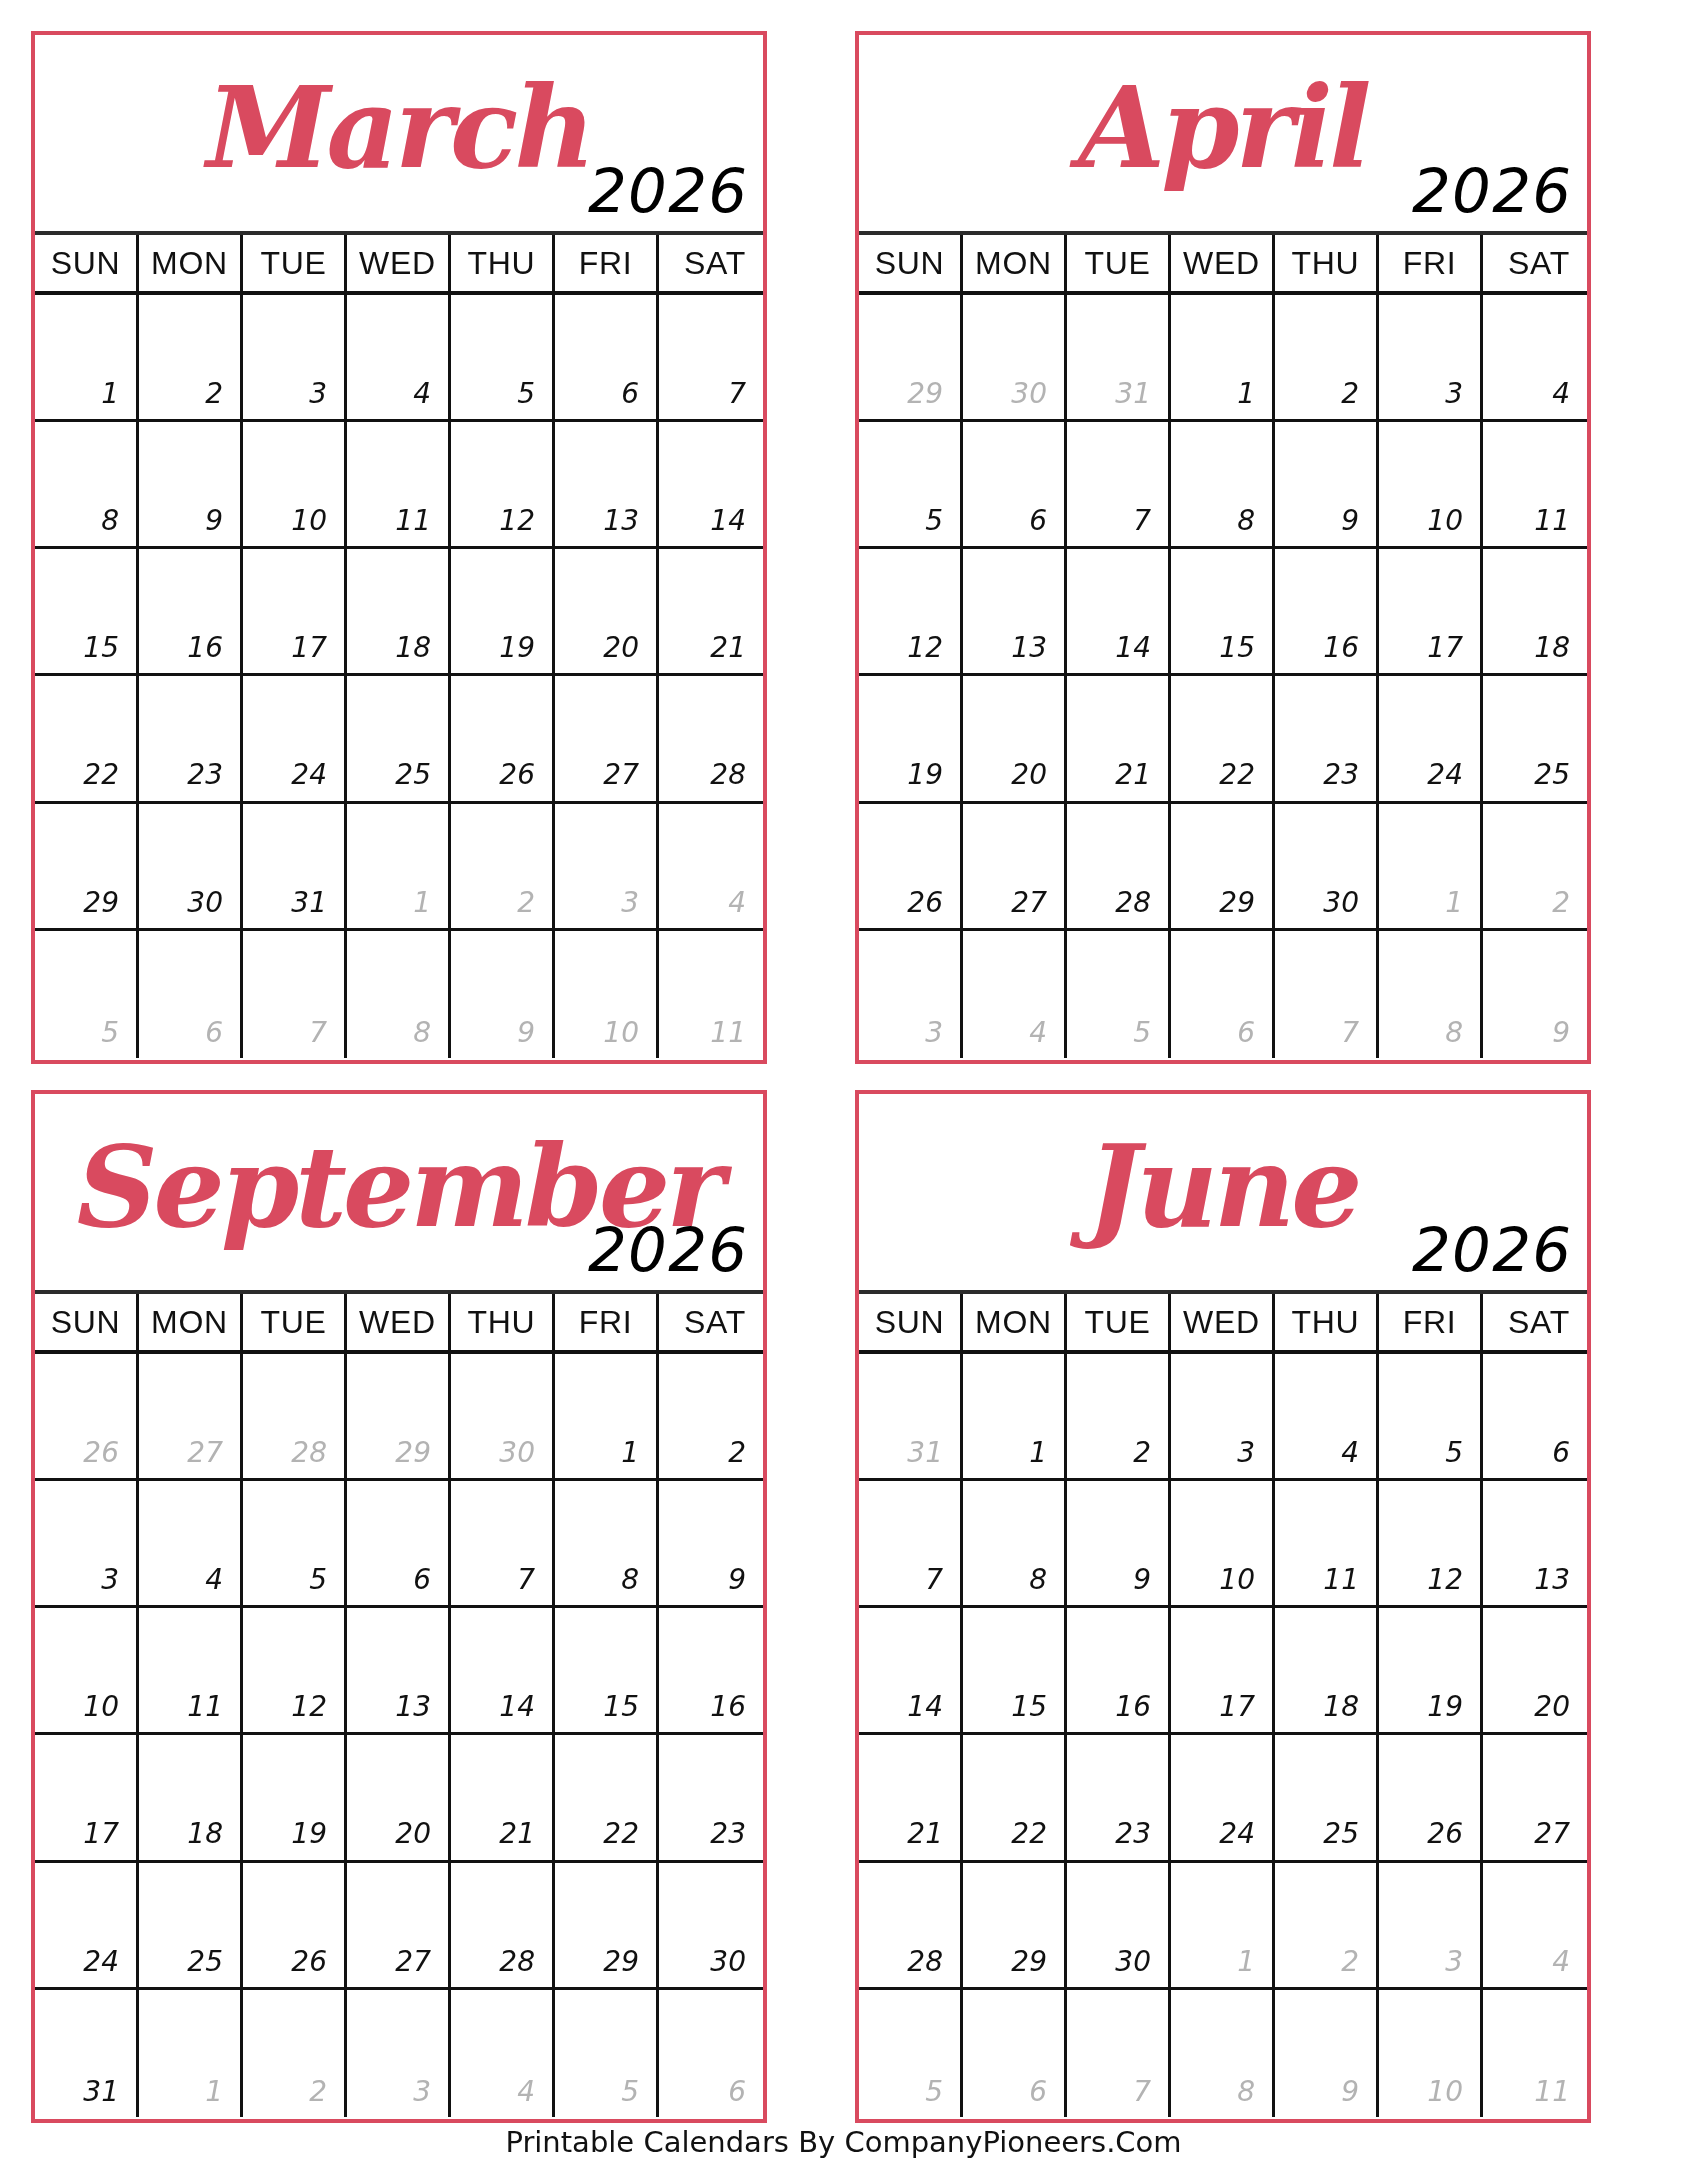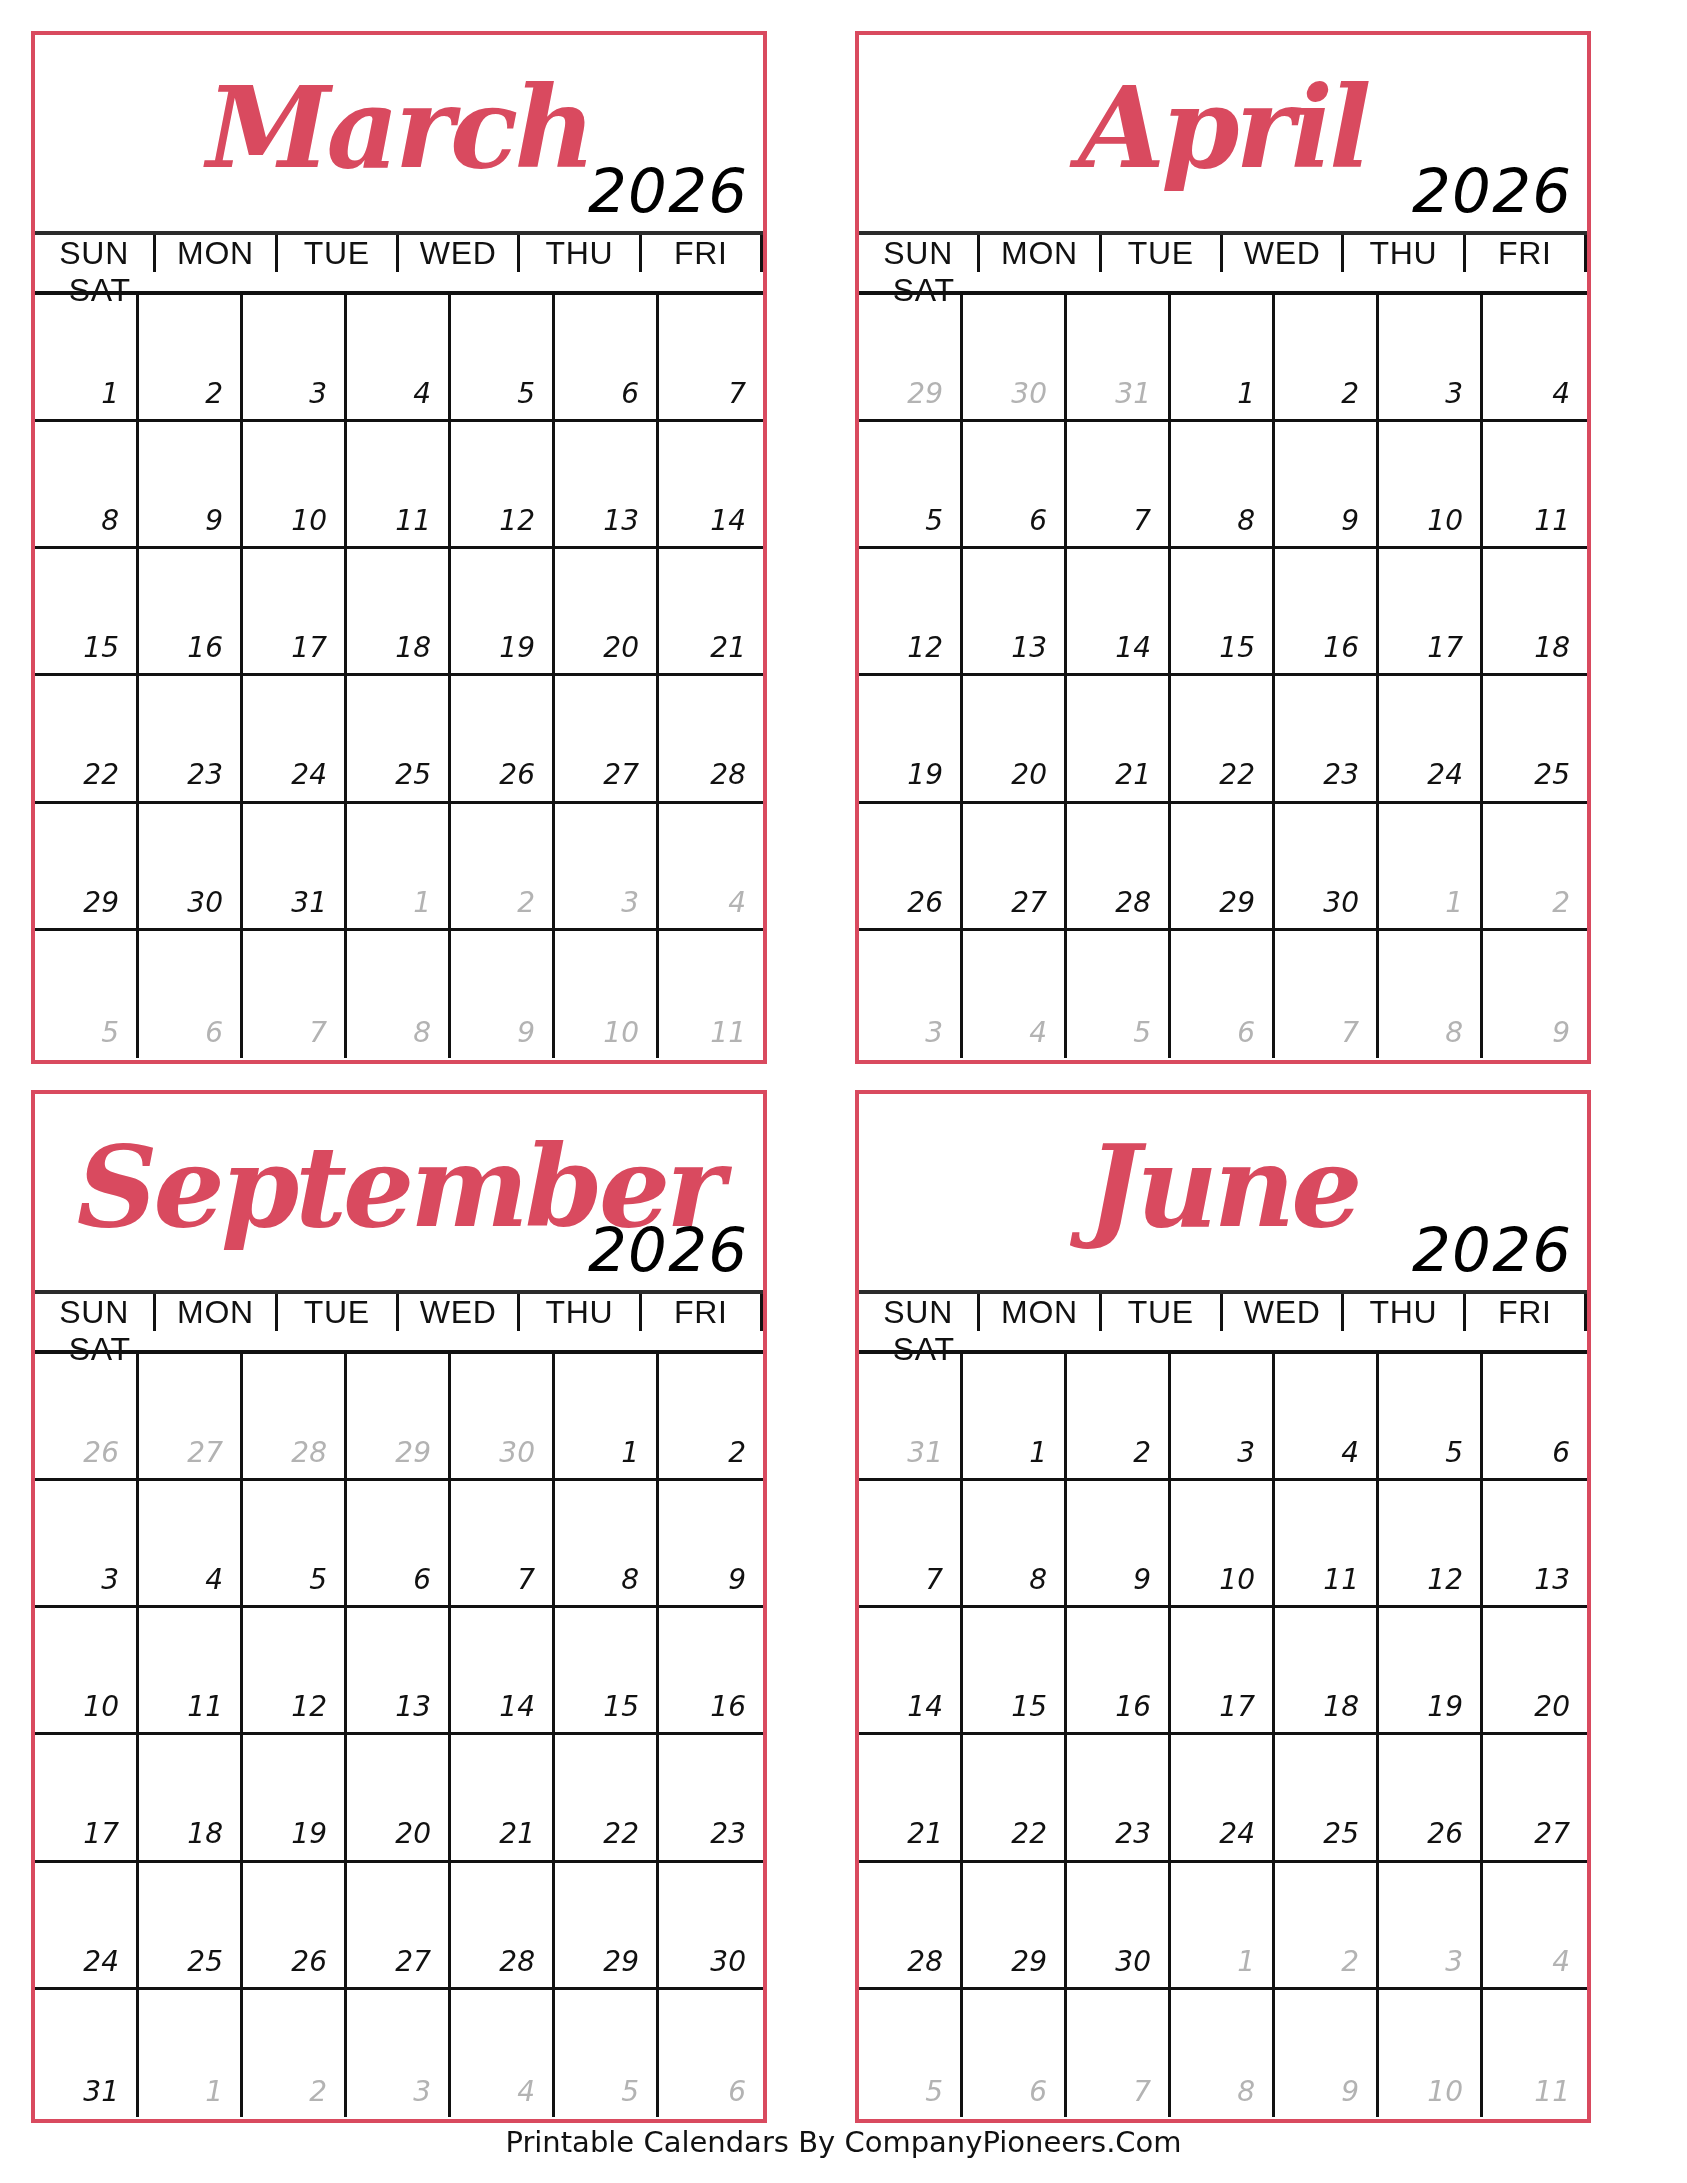--- a/index.html
+++ b/index.html
@@ -17,21 +17,21 @@
     position:absolute; left:0; right:0; top:26.5px; text-align:center;
     font-family:"DejaVu Serif", serif; font-style:italic; font-weight:bold;
     font-size:112px; color:#d94a5f; letter-spacing:-4px; line-height:132px;
   }
   .year {
     position:absolute; right:14.6px; top:123px;
     font-family:"DejaVu Sans", sans-serif; font-size:61px; color:#000000;
     letter-spacing:1.3px; line-height:66px; font-style:italic;
   }
   .dow-row {
-    display:grid; grid-template-columns:repeat(6, 1fr); height:64px;
+    display:grid; grid-template-columns:repeat(7, 1fr); height:64px;
     border-top:4.6px solid #2b2b2b; border-bottom:4.6px solid #111; box-sizing:border-box;
   }
   .dow {
     display:flex; align-items:center; justify-content:center;
     font-family:"Liberation Sans", sans-serif; font-size:32px; color:#111;
     border-right:3.3px solid #111; letter-spacing:0.7px;
   }
   .dow:last-child { border-right:none;padding-left:8px; }
   .grid {
     display:grid; grid-template-columns:repeat(7, 1fr); grid-template-rows:repeat(6, 1fr);

